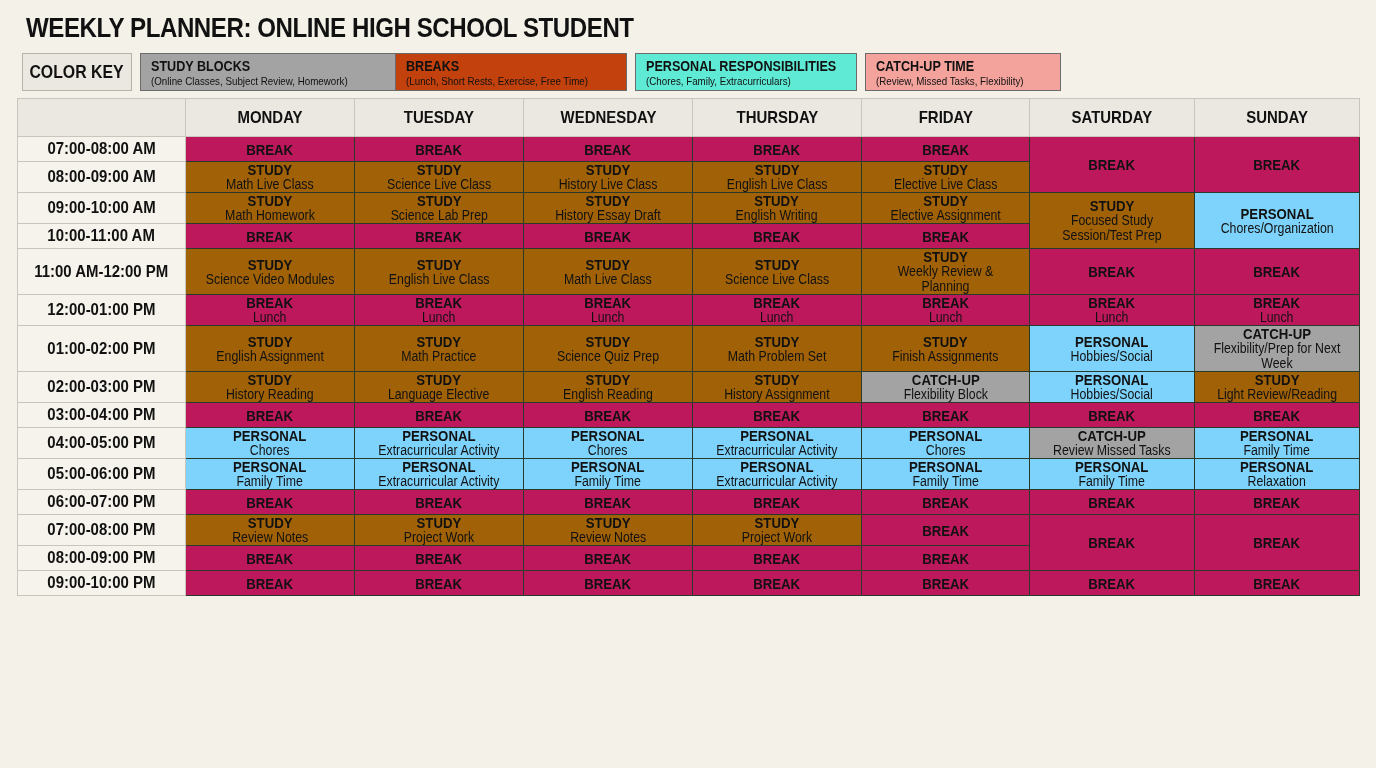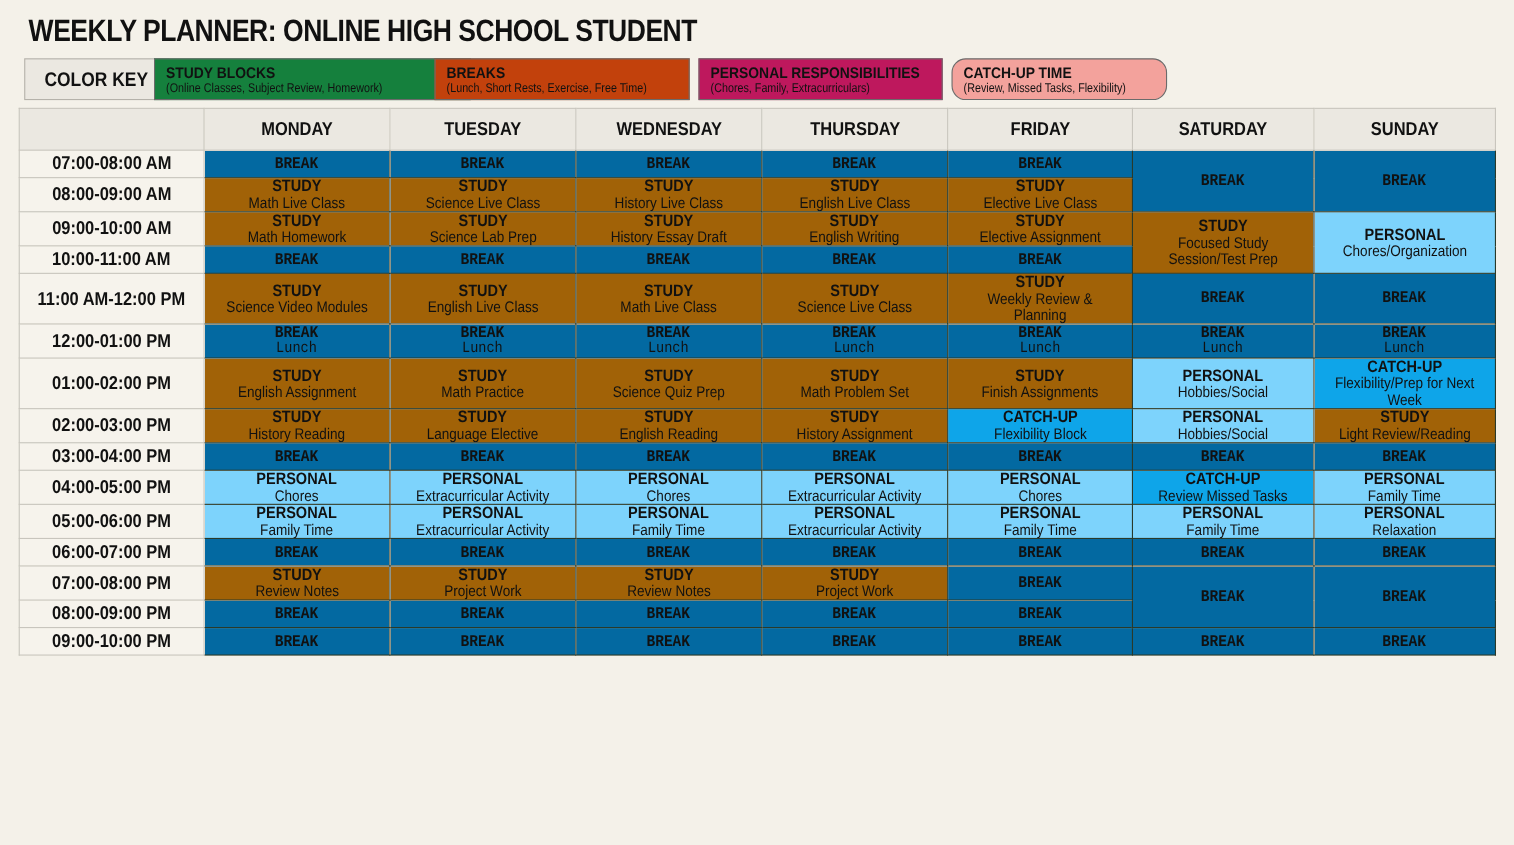--- a/index.html
+++ b/index.html
@@ -18,21 +18,21 @@
   }
   .key-row { position:absolute; left:22px; top:53px; height:40px; }
   .key-box {
     position:absolute; top:0; height:38px; box-sizing:border-box;
     border:1px solid #6b6b6b;
     padding:4px 10px 0 10px; overflow:hidden; white-space:nowrap;
   }
   .key-box .k-title { font-weight:bold; font-size:14px; line-height:16px; display:block; transform:scaleX(0.9); transform-origin:left; }
   .key-box .k-sub { font-size:11.5px; line-height:14px; display:block; transform:scaleX(0.85); transform-origin:left; }
   .key-label {
-    position:absolute; left:0; top:0; width:132px; height:38px; box-sizing:border-box;
+    position:absolute; left:0; top:0; width:110px; height:38px; box-sizing:border-box;
     border:1px solid #b5b2aa; background:#ebe8e1;
     font-weight:bold; font-size:18px; line-height:36px; text-align:center;
   }
   .key-label span { display:inline-block; transform:scaleX(0.88); }
 
   table.grid {
     position:absolute; left:17px; top:98px;
     border-collapse:collapse; table-layout:fixed;
     width:1342px;
   }
@@ -47,45 +47,45 @@
   td.time {
     background:#f6f3ec; border:1px solid #c8c5bd;
     font-size:17px; font-weight:bold; white-space:nowrap;
   }
   td.time span { display:inline-block; transform:scaleX(0.88); }
   td.cell { border:1px solid #2a3a2a; line-height:15px; }
   td.cell .c-type { display:block; font-weight:bold; font-size:15px; }
   td.cell .c-desc { display:block; font-size:14px; }
   td.cell .inner { display:inline-block; transform:scaleX(0.88); }
   .study { background:#a16207; }
-  .break { background:#0369a1;font-family:Liberation Mono, monospace; }
+  .break { background:#be185d; }
   .personal { background:#7dd3fc; }
-  .catchup { background:#0ea5e9; }
+  .catchup { background:#a3a3a3; }
   tbody tr { height:25px; }
 </style>
 </head>
 <body>
 
 <div class="title">WEEKLY PLANNER: ONLINE HIGH SCHOOL STUDENT</div>
 
 <div class="key-row">
   <div class="key-label"><span>COLOR KEY</span></div>
-  <div class="key-box" style="left:118px;width:288px;background:#15803d;">
+  <div class="key-box" style="left:118px;width:288px;background:#a3a3a3;">
     <span class="k-title">STUDY BLOCKS</span>
     <span class="k-sub">(Online Classes, Subject Review, Homework)</span>
   </div>
   <div class="key-box" style="left:373px;width:232px;background:#c2410c;">
     <span class="k-title">BREAKS</span>
     <span class="k-sub">(Lunch, Short Rests, Exercise, Free Time)</span>
   </div>
-  <div class="key-box" style="left:613px;width:222px;background:#be185d;">
+  <div class="key-box" style="left:613px;width:222px;background:#5eead4;">
     <span class="k-title">PERSONAL RESPONSIBILITIES</span>
     <span class="k-sub">(Chores, Family, Extracurriculars)</span>
   </div>
-  <div class="key-box" style="left:843px;width:196px;background:#f3a29c;border-radius:13px;">
+  <div class="key-box" style="left:843px;width:196px;background:#f3a29c;">
     <span class="k-title">CATCH-UP TIME</span>
     <span class="k-sub">(Review, Missed Tasks, Flexibility)</span>
   </div>
 </div>
 
 <table class="grid">
   <colgroup>
     <col style="width:168px">
       <col style="width:169px">
       <col style="width:169px">

